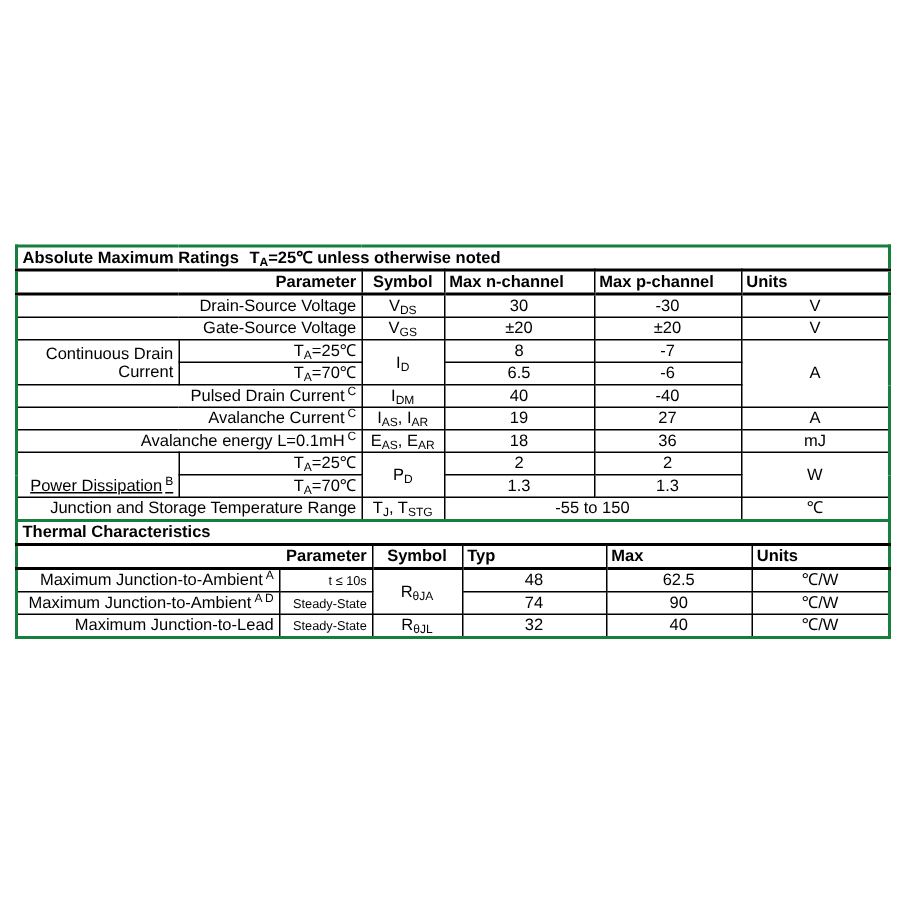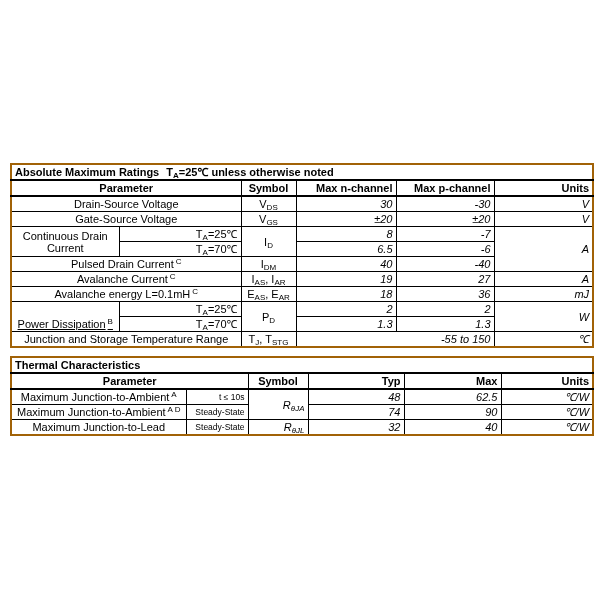--- a/index.html
+++ b/index.html
@@ -4,33 +4,33 @@
 <style>
   html,body{margin:0;padding:0;}
   body{
     width:600px;height:600px;position:relative;overflow:hidden;
     background:#ffffff;color:#000;
     font-family:"Liberation Sans", sans-serif;
   }
   table{
     position:absolute;left:10px;width:582px;
     border-collapse:collapse;table-layout:fixed;
-    border:2px solid #a16207;
+    border:2px solid #15803d;
   }
   #amr-table{top:163px;}
-  #thermal-table{top:356px;}
+  #thermal-table{top:346px;}
   td{
     border:1px solid #000;height:14px;padding:0 3px;
     font-size:11px;line-height:12px;vertical-align:middle;overflow:hidden;
   }
   .sec-row td{font-weight:bold;border-bottom:2px solid #000;}
   .head-row td{font-weight:bold;border-bottom:2px solid #000;}
-  .hc{text-align:right;}
-  .val{text-align:right;font-style:italic;}
-  .param{text-align:center;margin-top:41px;}
+  .hc{text-align:left;}
+  .val{text-align:center;}
+  .param{text-align:right;margin-top:41px;}
   .sym{text-align:center;}
   .cond{text-align:right;}
   .small{font-size:8.5px;}
   .nowrap{white-space:nowrap;}
   .vbottom{vertical-align:bottom;padding-bottom:1px;text-decoration:underline;}
   sub{font-size:8px;line-height:0;vertical-align:-2px;}
   sup{font-size:8px;line-height:0;vertical-align:4px;margin-left:2px;}
   .tsym{margin-left:7px;}
 </style>
 </head>

